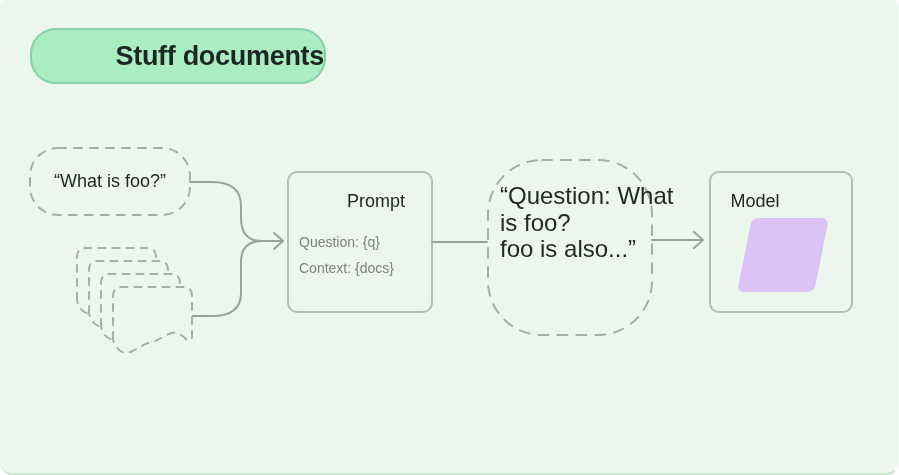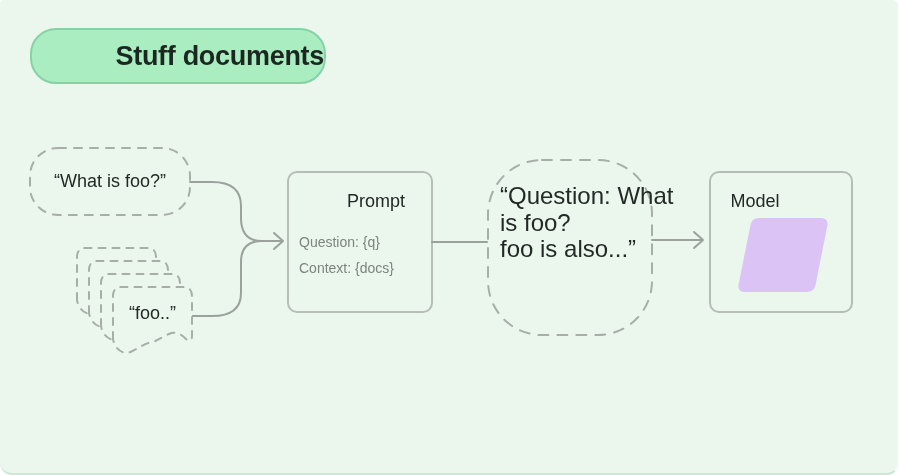--- a/index.html
+++ b/index.html
@@ -109,21 +109,20 @@
 
     <path d="M 759 218 L 820 218 Q 829 218 827.3 226 L 815.5 285 Q 814.2 292 806.5 292 L 745.5 292 Q 737 292 738.7 284 L 750.5 225 Q 751.8 218 759 218 Z" fill="#dcc3f6"></path>
   </svg>
 
   <div class="badge">
     <span>Stuff documents</span>
   </div>
 
   <div class="label q-node">“What is foo?”</div>
 
-  <div class="label foo-node">“foo..”</div>
 
   <div class="label prompt-ttl">Prompt</div>
 
   <div class="prompt-lines">
     <div>Question: {q}</div>
     <div>Context: {docs}</div>
   </div>
 
   <div class="stuffed-lines">
     <div>“Question: What</div>

